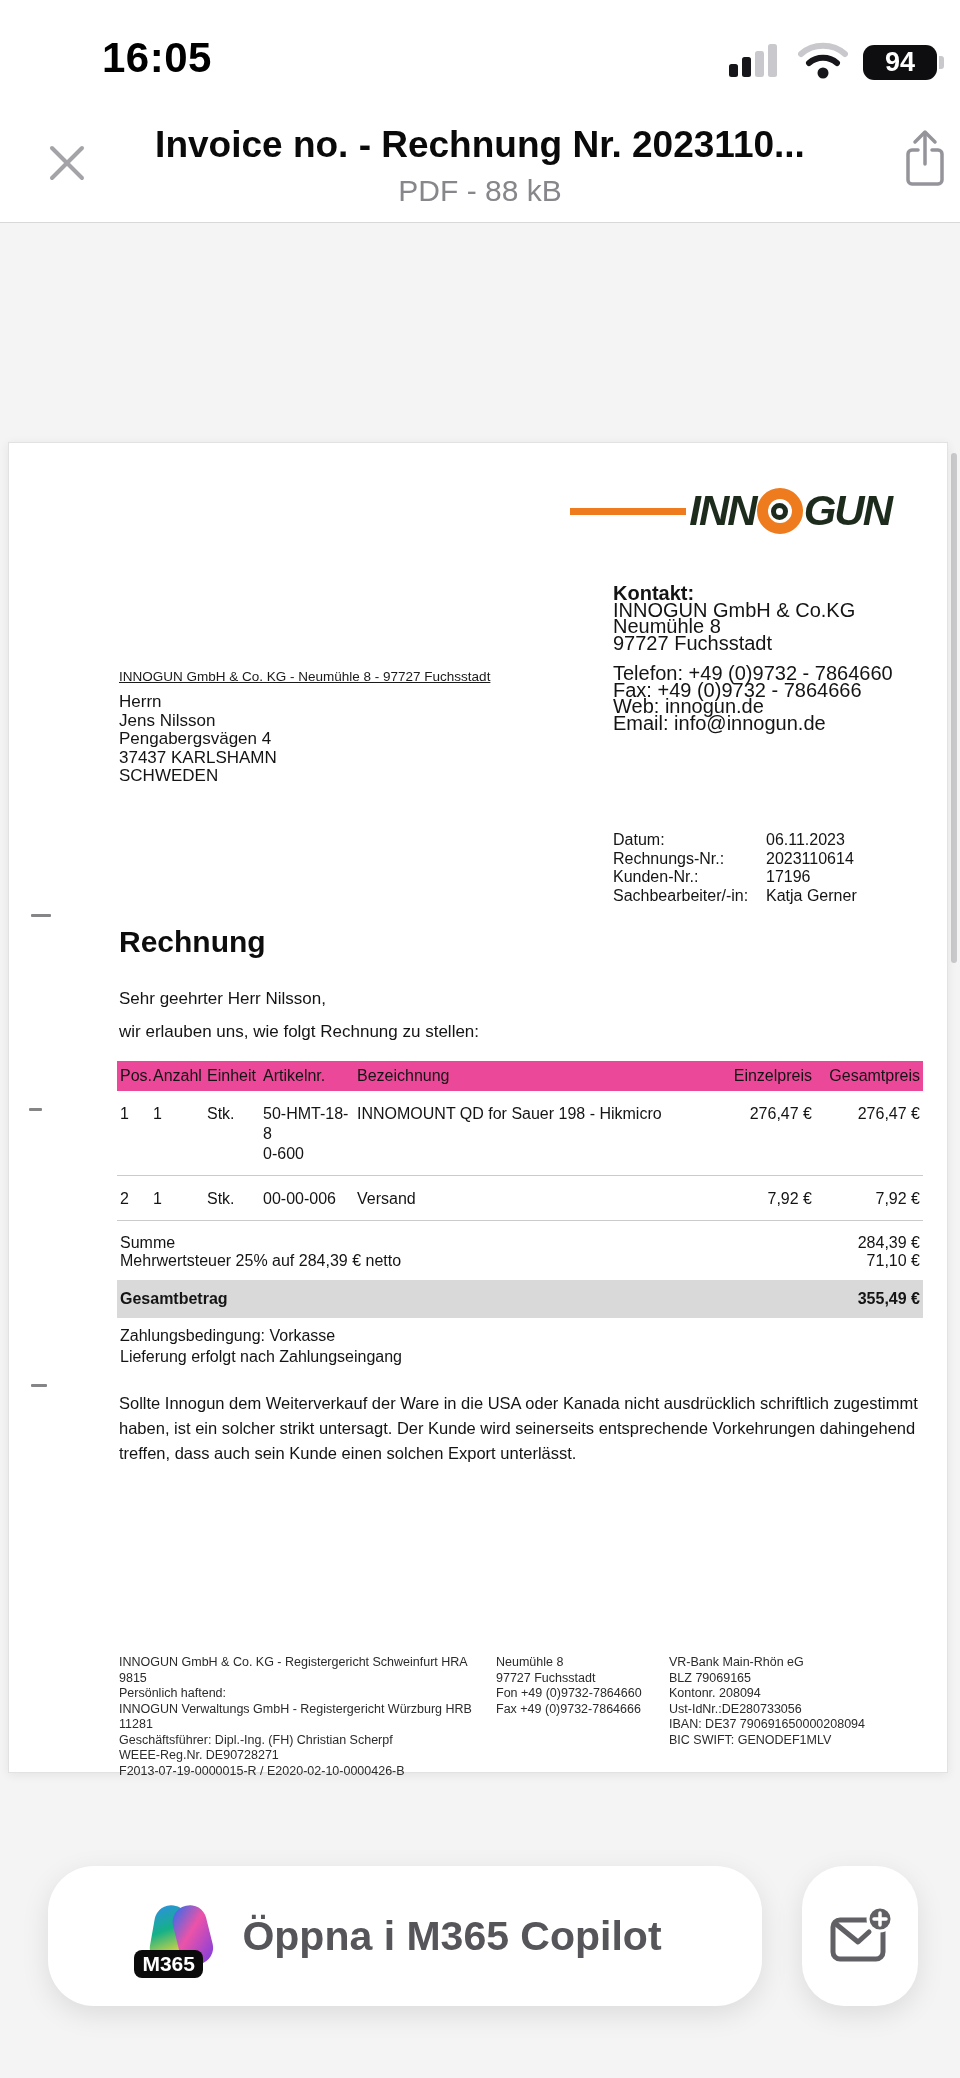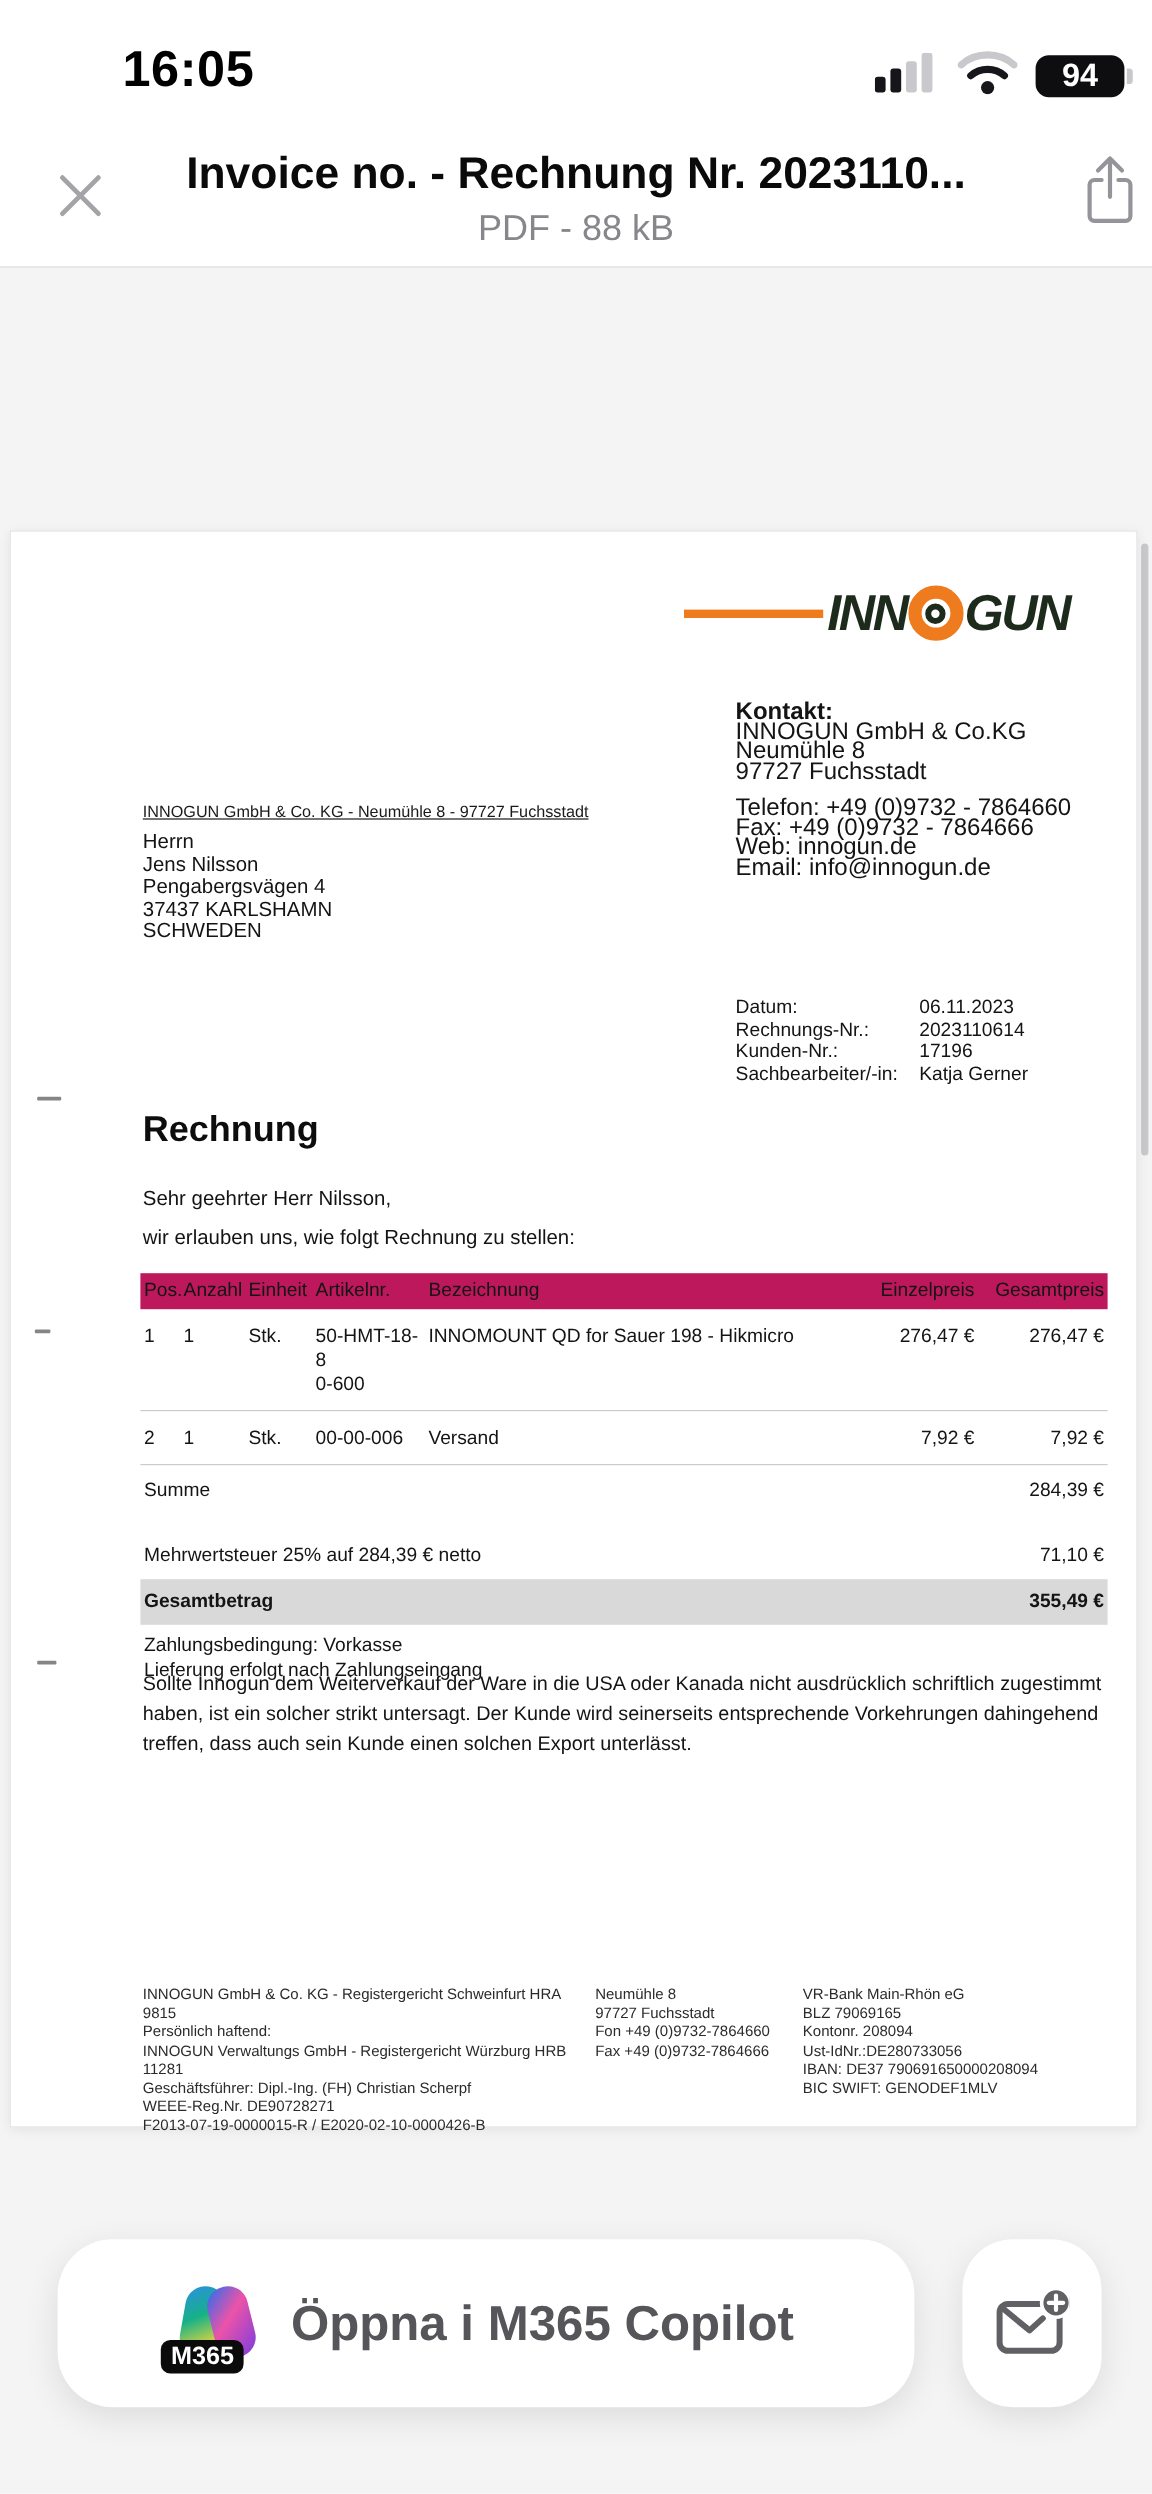--- a/index.html
+++ b/index.html
@@ -55,27 +55,27 @@
   .fold-2 { left:20px; top:665px; width:13px; }
   .fold-3 { left:22px; top:941px; width:16px; }
 
   .doc-heading { position:absolute; left:110px; top:482px; font-size:30px; font-weight:700; color:#0d0d0d; }
   .greeting { position:absolute; left:110px; top:546px; font-size:17px; }
   .intro    { position:absolute; left:110px; top:579px; font-size:17px; }
 
   
   .items { position:absolute; left:108px; top:618px; width:806px; font-size:16px; }
   .tgrid { display:grid; grid-template-columns:36px 54px 56px 94px 1fr 118px 108px; }
-  .thead { background:#be185d; height:30px; align-items:center; }
+  .thead { background:#ec4899; height:30px; align-items:center; }
   .thead > div:first-child { padding-left:3px; }
   .col-right { text-align:right; padding-right:3px; }
   .trow { padding:13px 0 11px 0; border-bottom:1px solid #cbcbcb; line-height:20px; }
   .trow > div:first-child { padding-left:3px; }
   .sumrow { display:flex; justify-content:space-between; padding:13px 3px 0 3px; }
-  .vatrow { display:flex; justify-content:space-between; margin-top:36px; padding:0 3px; }
+  .vatrow { display:flex; justify-content:space-between; padding:0 3px; }
   .totalrow { display:flex; justify-content:space-between; margin-top:10px; background:#d9d9d9; height:38px; align-items:center; font-weight:700; padding:0 3px; }
   .payment { margin-top:7px; font-size:16px; line-height:21px; padding-left:3px; }
 
   .export-note { position:absolute; left:110px; top:948px; width:806px; font-size:16.5px; line-height:25px; }
 
   .doc-footer { position:absolute; left:110px; top:1212px; width:806px; display:flex; font-size:12.5px; line-height:15.5px; color:#2b2b2b; }
   .foot-col1 { width:377px; }
   .foot-col2 { width:173px; }
   .foot-col3 { flex:1; }
 

